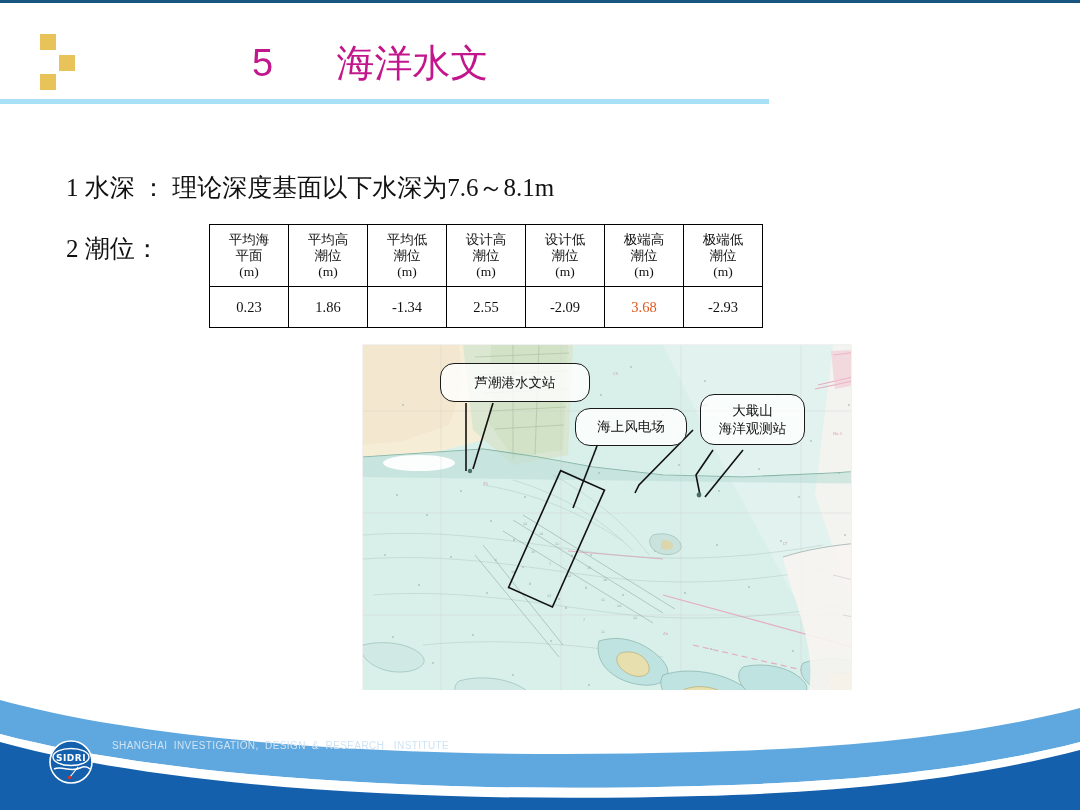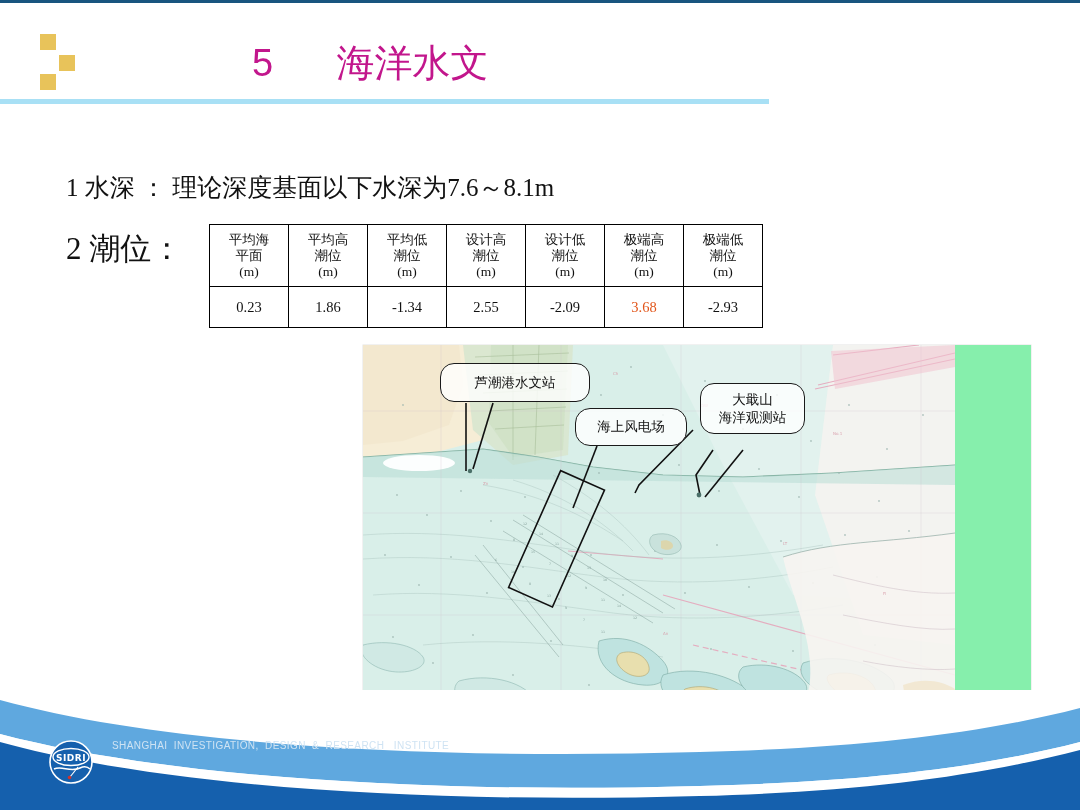--- a/index.html
+++ b/index.html
@@ -38,21 +38,21 @@
 
   
   .line1{
     position:absolute;left:66px;top:172px;
     font-size:25px;line-height:32px;color:#111;
     font-family:"Liberation Serif","DejaVu Serif",serif;
     white-space:pre;
   }
   .line2{
     position:absolute;left:66px;top:233px;
-    font-size:31px;line-height:32px;color:#111;
+    font-size:25px;line-height:32px;color:#111;
     font-family:"Liberation Serif","DejaVu Serif",serif;
     white-space:pre;
   }
 
   
   .tide-table{
     position:absolute;left:209px;top:224px;
     border-collapse:collapse;
     background:#fff;
     table-layout:fixed;
@@ -70,22 +70,22 @@
   .tide-table thead td{
     height:61px;font-size:13.5px;line-height:16px;
   }
   .tide-table tbody td{
     height:40px;font-size:14.5px;margin-top:48px;
   }
   .tide-table td.accent{color:#e2561b;}
 
   
   .map{
-    position:absolute;left:363px;top:345px;width:668px;height:380px;
-    background:#86efac;
+    position:absolute;left:363px;top:345px;width:488px;height:380px;
+    background:#ec4899;
     overflow:hidden;
     box-shadow:0 0 0 0.5px #e4e4e4;
   }
   .map svg{display:block;}
 
   
   .callout{
     position:absolute;
     border:1.6px solid #1a1a1a;
     border-radius:14px;
@@ -412,21 +412,21 @@
   </svg>
 
   <div class="callout" id="callout-luchaogang" style="left:77px;top:18px;width:150px;height:39px;">
     <span>芦潮港水文站</span>
   </div>
 
   <div class="callout" id="callout-windfarm" style="left:212px;top:63px;width:112px;height:38px;">
     <span>海上风电场</span>
   </div>
 
-  <div class="callout" id="callout-dajishan" style="left:337px;top:38px;width:105px;height:51px;">
+  <div class="callout" id="callout-dajishan" style="left:337px;top:49px;width:105px;height:51px;">
     <span>大戢山</span>
     <span>海洋观测站</span>
   </div>
 </div>
 
 <div class="footer">
   <svg width="1080" height="120" viewBox="0 0 1080 120">
     <rect x="0" y="0" width="1080" height="120" fill="#ffffff"></rect>
 
     <path d="M0,10 C160,54 420,70 700,62 C860,58 980,44 1080,18 L1080,52 C980,78 860,92 700,96 C420,104 160,86 0,44 Z" fill="#5fa8df"></path>

